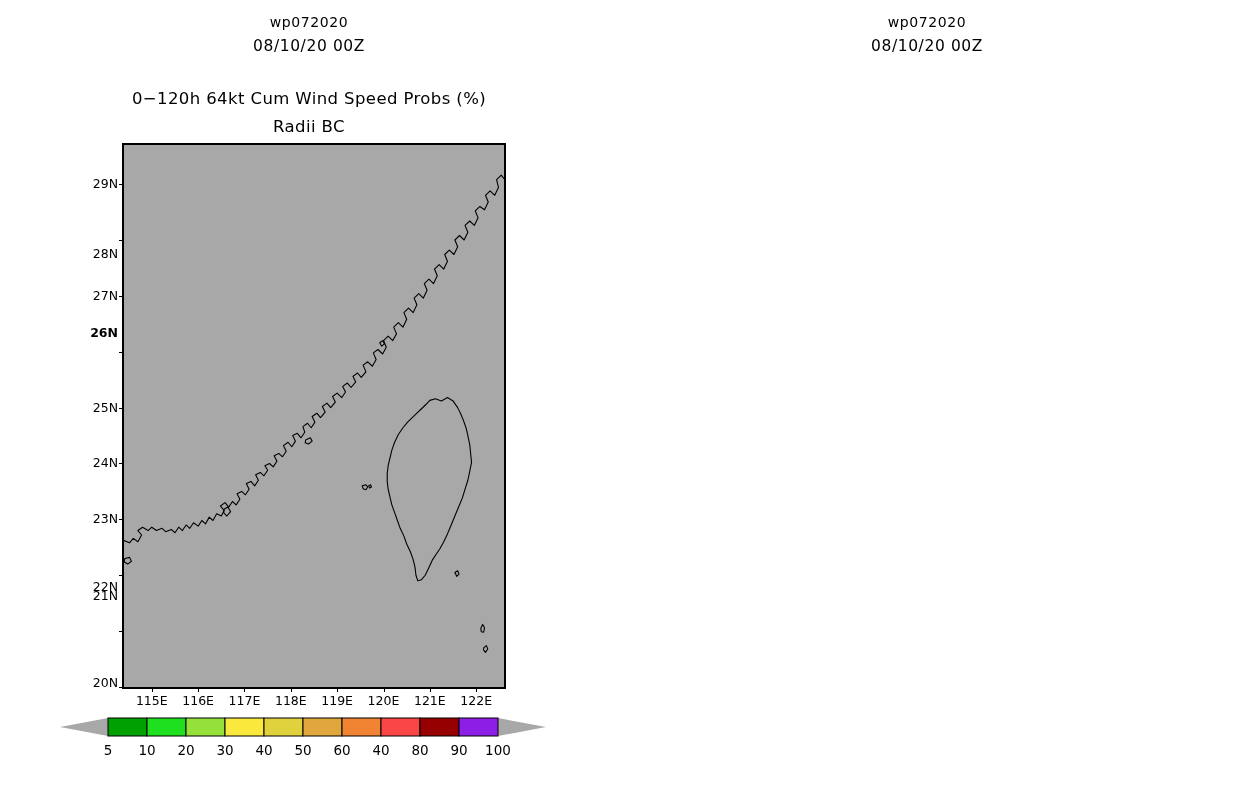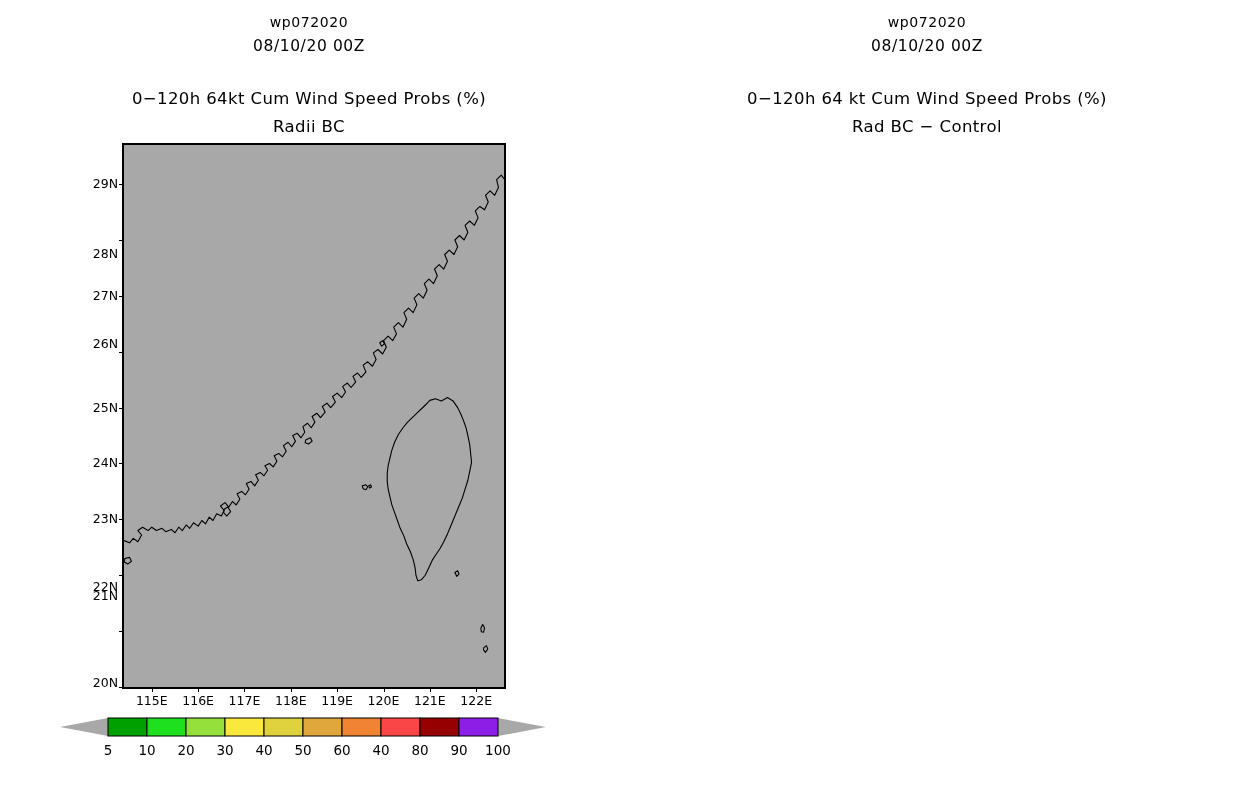--- a/index.html
+++ b/index.html
@@ -106,21 +106,21 @@
       <div class="ytick-label" style="left:76px; top:588px; width:42px;">21N</div>
       <div class="tickmark h" style="left:119px; top:631.1237113402062px;"></div>
       <div class="ytick-label" style="left:76px; top:579px; width:42px;text-align:right;">22N</div>
       <div class="tickmark h" style="left:119px; top:575.2474226804123px;"></div>
       <div class="ytick-label" style="left:76px; top:511.37113402061857px; width:42px;">23N</div>
       <div class="tickmark h" style="left:119px; top:519.3711340206186px;"></div>
       <div class="ytick-label" style="left:76px; top:455.4948453608247px; width:42px;">24N</div>
       <div class="tickmark h" style="left:119px; top:463.4948453608247px;"></div>
       <div class="ytick-label" style="left:76px; top:399.6185567010309px; width:42px;">25N</div>
       <div class="tickmark h" style="left:119px; top:407.6185567010309px;"></div>
-      <div class="ytick-label" style="left:76px; top:336px; width:42px;">26N</div>
+      <div class="ytick-label" style="left:76px; top:325px; width:42px;font-weight:bold;">26N</div>
       <div class="tickmark h" style="left:119px; top:351.7422680412371px;"></div>
       <div class="ytick-label" style="left:76px; top:287.86597938144325px; width:42px;">27N</div>
       <div class="tickmark h" style="left:119px; top:295.86597938144325px;"></div>
       <div class="ytick-label" style="left:76px; top:246px; width:42px;">28N</div>
       <div class="tickmark h" style="left:119px; top:239.98969072164942px;"></div>
       <div class="ytick-label" style="left:76px; top:176.11340206185565px; width:42px;">29N</div>
       <div class="tickmark h" style="left:119px; top:184.11340206185565px;"></div>
       <div class="xtick-label" style="left:126.80487804878027px; top:693px; width:50px;">115E</div>
       <div class="tickmark v" style="left:151.80487804878027px; top:687px;"></div>
       <div class="xtick-label" style="left:173.14634146341447px; top:693px; width:50px;">116E</div>
@@ -167,18 +167,16 @@
         <div class="cbar-label" style="left:431px; width:56px;">90</div>
         <div class="cbar-label" style="left:470px; width:56px;">100</div>
       </div>
   </div>
 </div>
 
 <div class="panel" id="panel-right">
 
   <div class="title-block title-storm">wp072020</div>
   <div class="title-block title-date">08/10/20 00Z</div>
-  <div class="title-block title-main">0−120h 64 kt Cum Wind Speed Probs (%)</div>
-  <div class="title-block title-sub">Rad BC − Control</div>
 
   <div id="ticks-right"></div>
 
 </div>
 
 </body></html>

